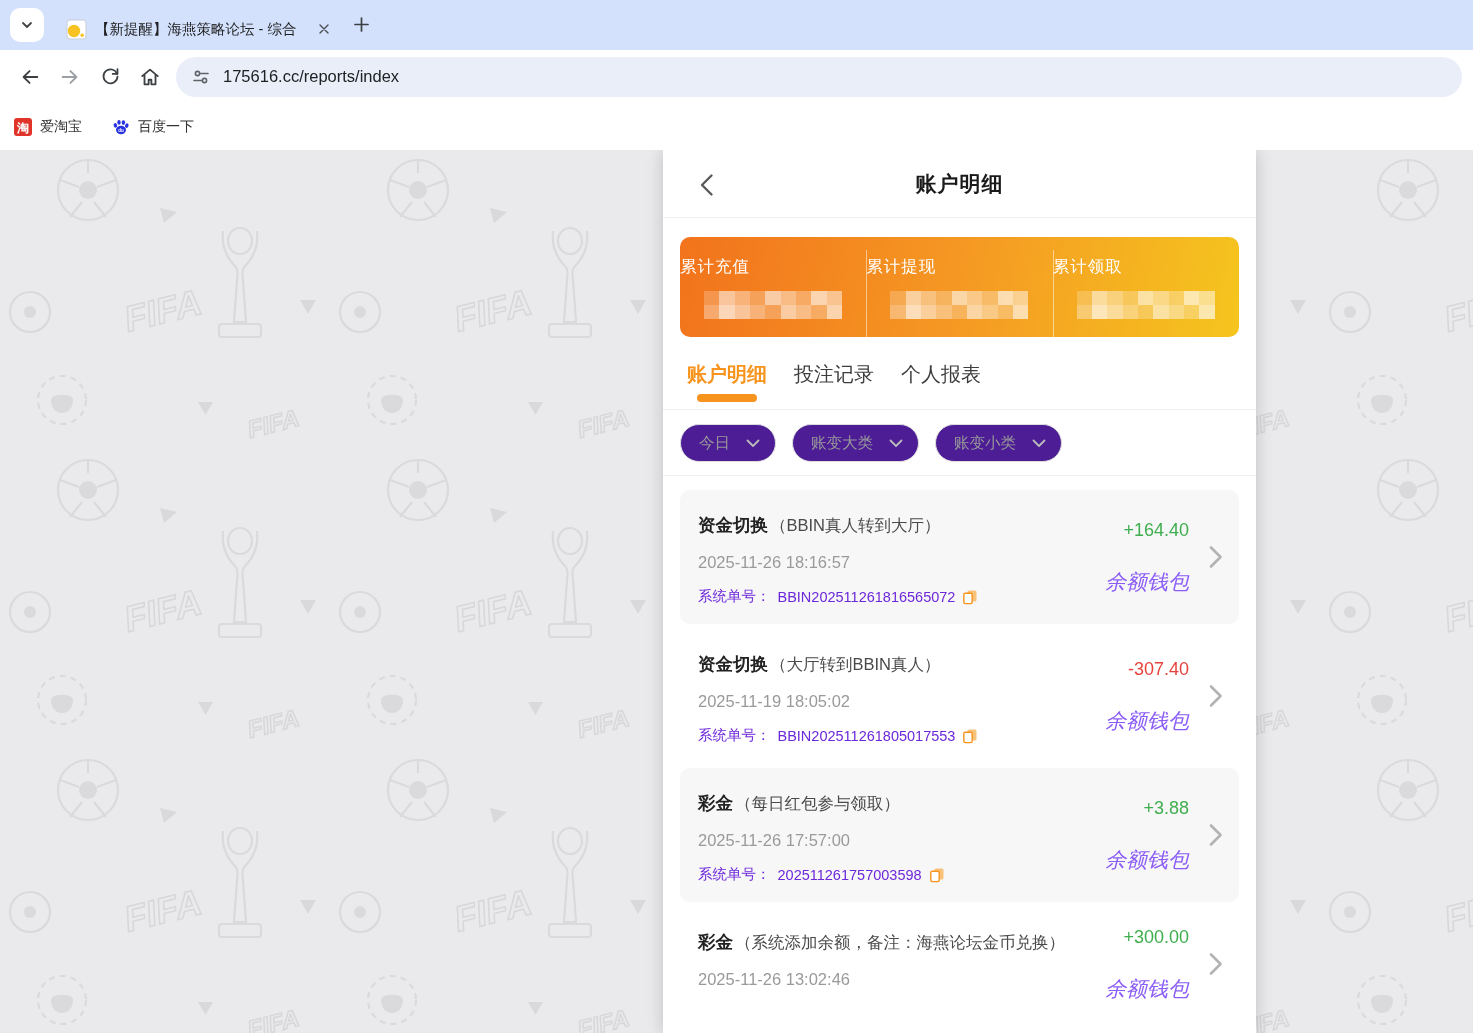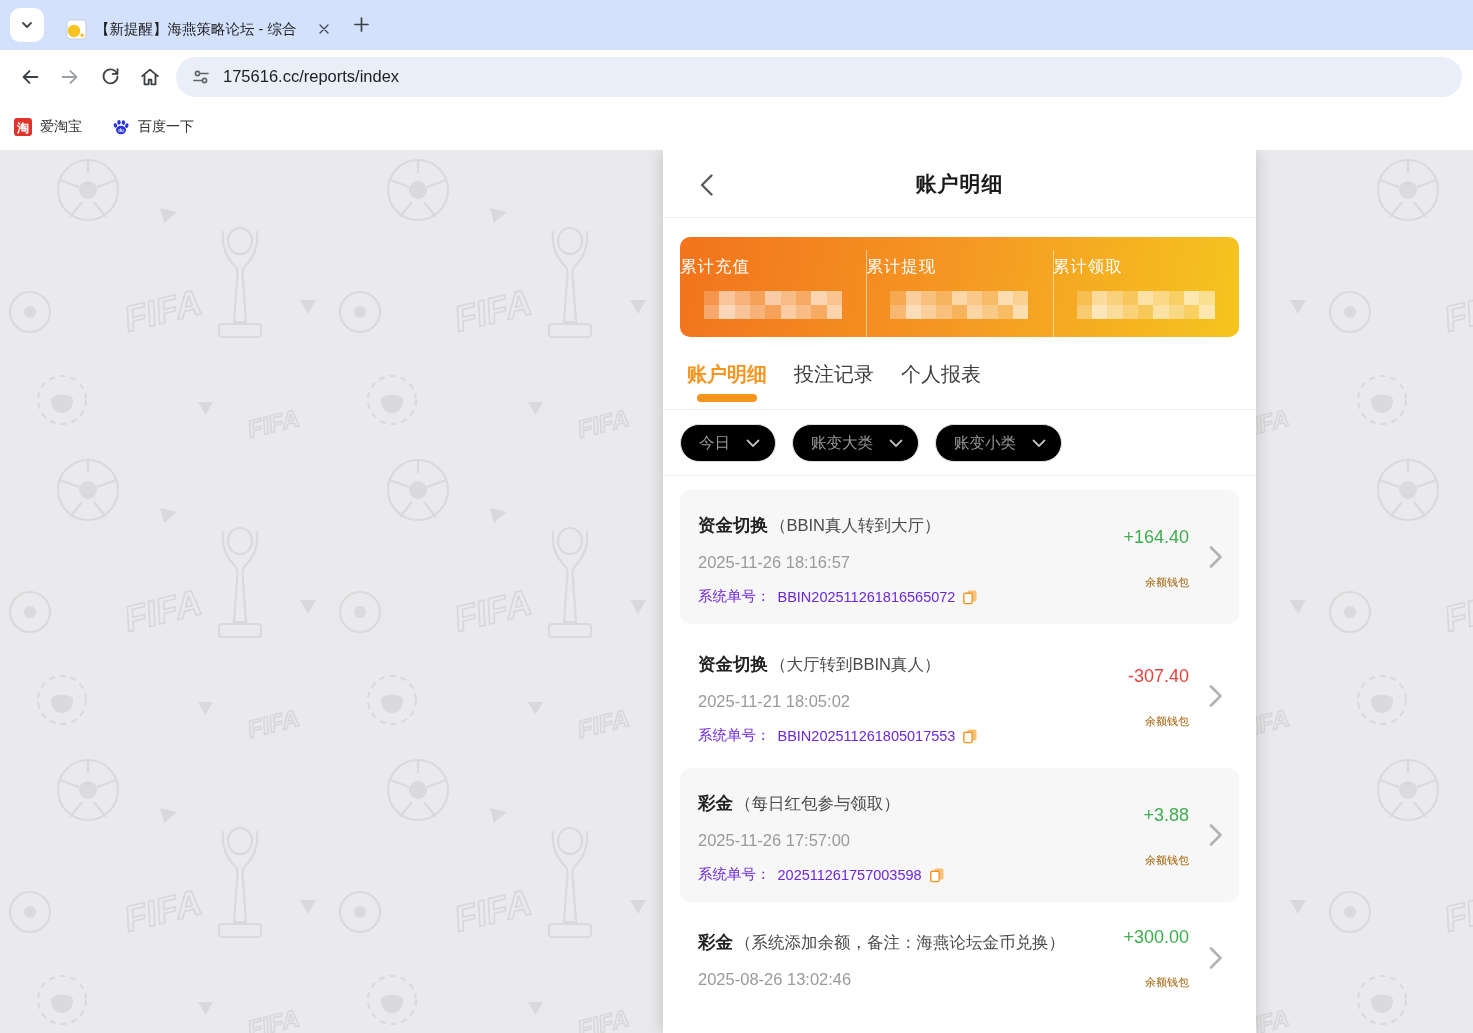--- a/index.html
+++ b/index.html
@@ -58,38 +58,38 @@
   .tabs-row { display:flex; gap:27px; padding:24px 24px 0; border-bottom:1px solid #efefef; }
   .ptab { font-size:20px; color:#3d3d3d; position:relative; padding:0 0 21px; cursor:pointer; }
   .ptab.active { color:#f7941d; font-weight:700; }
   .ptab.active::after { content:""; position:absolute; left:50%; transform:translateX(-50%);
     bottom:7px; width:60px; height:8px; border-radius:4px; background:#f7941d; }
 
   .filters-row { display:flex; gap:16px; padding:14px 17px 0; height:66px;
     border-bottom:1px solid #efefef; }
   .pill { height:38px; border:1px solid #ddd; border-radius:19px; display:flex;
     align-items:center; padding:0 15px 0 18px; color:#999; font-size:15.5px; gap:16px;
-    background:#000000; cursor:pointer; }
+    background:#4c1d95; cursor:pointer; }
 
   .list { padding:14px 17px 0; display:flex; flex-direction:column; gap:5px;justify-content:space-between; }
   .item { border-radius:10px; padding:20px 18px 18px; display:flex; position:relative;
     background:#fff; cursor:pointer; }
   .item:nth-child(odd) { background:#f7f7f8; }
   .item-left { flex:1; min-width:0; padding-right:6px; }
   .item-title { font-size:17.5px; color:#222; font-weight:700; line-height:30px; }
   .item-note { font-size:16.5px; color:#4a4a4a; font-weight:400; margin-left:2px; }
   .item-date { margin-top:13px; font-size:16.5px; color:#9a9a9a; }
   .item-order { margin-top:15px; font-size:14.5px; color:#6d28d9; display:flex;
     align-items:center; gap:7px; }
   .item-right { width:128px; flex:none; display:flex; flex-direction:column;
     align-items:flex-end; justify-content:center; gap:27px; padding-right:32px; }
   .amount { font-size:18px; font-weight:500; }
   .amount.in { color:#3fae4e; }
   .amount.out { color:#e5443c;margin-left:12px; }
-  .wallet { font-size:11px; color:#a16207; }
+  .wallet { font-size:21px; color:#8b5cf6;font-style:italic; }
   .item-chevron { position:absolute; right:16px; top:50%; transform:translateY(-50%); }
 </style>
 </head>
 <body>
 
 <div class="tabstrip">
   <div class="win-chevron">
     <svg width="14" height="14" viewBox="0 0 14 14">
       <path d="M3 5l4 4 4-4" fill="none" stroke="#444" stroke-width="1.8" stroke-linecap="round" stroke-linejoin="round"></path>
     </svg>
@@ -333,21 +333,21 @@
       <div class="wallet">余额钱包</div>
     </div>
     <svg class="item-chevron" width="14" height="24" viewBox="0 0 14 24">
       <path d="M2 2.5l9.5 9.5L2 21.5" fill="none" stroke="#b3b3b3" stroke-width="2.6" stroke-linecap="round" stroke-linejoin="round"></path>
     </svg>
   </div>
 
   <div class="item">
     <div class="item-left">
       <div class="item-title"><span>资金切换</span><span class="item-note">（大厅转到BBIN真人）</span></div>
-      <div class="item-date">2025-11-21 18:05:02</div>
+      <div class="item-date">2025-11-19 18:05:02</div>
       <div class="item-order">
         <span>系统单号：</span>
               <span>BBIN202511261805017553</span>
         <svg width="16" height="16" viewBox="0 0 16 16">
           <rect x="5.5" y="1.5" width="9" height="11" rx="1.5" fill="#f9c27a"></rect>
           <rect x="1.8" y="4.2" width="8.4" height="10.4" rx="1.5" fill="#fff" stroke="#f7941d" stroke-width="1.4"></rect>
         </svg>
       </div>
     </div>
     <div class="item-right">
@@ -377,21 +377,21 @@
       <div class="wallet">余额钱包</div>
     </div>
     <svg class="item-chevron" width="14" height="24" viewBox="0 0 14 24">
       <path d="M2 2.5l9.5 9.5L2 21.5" fill="none" stroke="#b3b3b3" stroke-width="2.6" stroke-linecap="round" stroke-linejoin="round"></path>
     </svg>
   </div>
 
   <div class="item">
     <div class="item-left">
       <div class="item-title"><span>彩金</span><span class="item-note">（系统添加余额，备注：海燕论坛金币兑换）</span></div>
-      <div class="item-date">2025-08-26 13:02:46</div>
+      <div class="item-date">2025-11-26 13:02:46</div>
 
     </div>
     <div class="item-right">
       <div class="amount in">+300.00</div>
       <div class="wallet">余额钱包</div>
     </div>
     <svg class="item-chevron" width="14" height="24" viewBox="0 0 14 24">
       <path d="M2 2.5l9.5 9.5L2 21.5" fill="none" stroke="#b3b3b3" stroke-width="2.6" stroke-linecap="round" stroke-linejoin="round"></path>
     </svg>
   </div>

